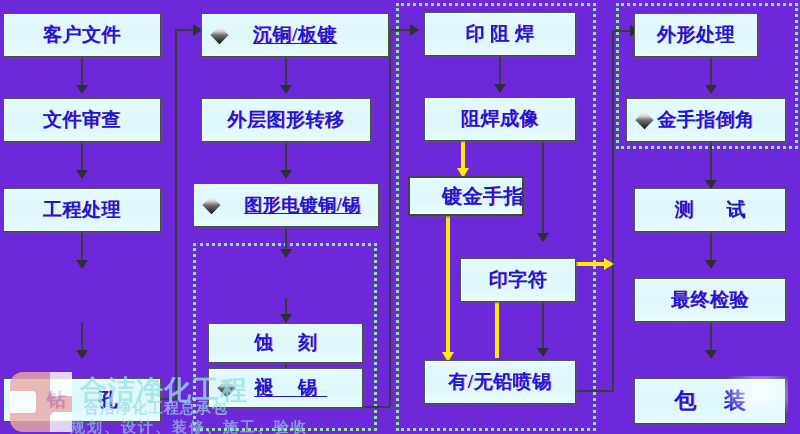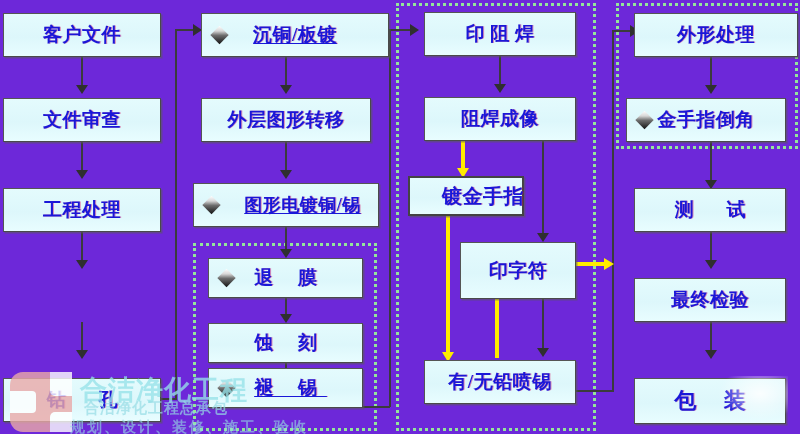--- a/index.html
+++ b/index.html
@@ -192,24 +192,20 @@
   <div class="ln v" style="left:285px;top:142px;height:32px;"></div>
   <div class="ar down" style="left:280px;top:170px;"></div>
 
   <div class="box wide" style="left:193px;top:183px;width:186px;height:44px;">
     <span class="dmd"></span>
     <span class="lbl u">图形电镀铜/锡</span>
   </div>
   <div class="ln v" style="left:285px;top:227px;height:26px;"></div>
   <div class="ar down" style="left:280px;top:249px;"></div>
 
-  <div class="box" style="left:208px;top:258px;width:155px;height:40px;">
-    <span class="dmd"></span>
-    <span class="lbl sp2">退  膜</span>
-  </div>
   <div class="ln v" style="left:285px;top:298px;height:20px;"></div>
   <div class="ar down" style="left:280px;top:314px;"></div>
 
   <div class="box" style="left:208px;top:323px;width:155px;height:40px;">
     <span class="lbl sp2">蚀  刻</span>
   </div>
   <div class="ln v" style="left:285px;top:363px;height:20px;"></div>
   <div class="ar down" style="left:280px;top:379px;"></div>
 
   <div class="box" style="left:208px;top:368px;width:155px;height:40px;">
@@ -238,21 +234,21 @@
   <div class="ln v" style="left:542px;top:141px;height:96px;"></div>
   <div class="ar down" style="left:537px;top:233px;"></div>
 
   <div class="box heavy" style="left:408px;top:176px;width:116px;height:40px;padding-left:34px;">
     <span class="lbl">镀金手指</span>
   </div>
 
   <div class="ln y v" style="left:446px;top:216px;height:140px;"></div>
   <div class="ar ydown" style="left:442px;top:352px;"></div>
 
-  <div class="box" style="left:460px;top:242px;width:116px;height:57px;">
+  <div class="box" style="left:460px;top:258px;width:116px;height:44px;">
     <span class="lbl">印字符</span>
   </div>
 
   <div class="ln y v" style="left:495px;top:292px;height:66px;"></div>
   <div class="ar yup" style="left:491px;top:284px;"></div>
 
   <div class="ln v" style="left:542px;top:286px;height:66px;"></div>
   <div class="ar down" style="left:537px;top:348px;"></div>
 
   <div class="box" style="left:424px;top:360px;width:152px;height:44px;">
@@ -260,21 +256,21 @@
   </div>
 
   <div class="ln y h" style="left:576px;top:262px;width:32px;"></div>
   <div class="ar yright" style="left:604px;top:258px;"></div>
 
   <div class="ln h" style="left:576px;top:390px;width:38px;"></div>
   <div class="ln v" style="left:612px;top:30px;height:360px;"></div>
   <div class="ln h" style="left:612px;top:30px;width:22px;"></div>
   <div class="ar right" style="left:630px;top:25px;"></div>
 
-  <div class="box" style="left:634px;top:13px;width:164px;height:44px;">
+  <div class="box" style="left:634px;top:13px;width:124px;height:44px;">
     <span class="lbl">外形处理</span>
   </div>
   <div class="ln v" style="left:710px;top:57px;height:32px;"></div>
   <div class="ar down" style="left:705px;top:85px;"></div>
 
   <div class="box" style="left:626px;top:98px;width:160px;height:44px;">
     <span class="dmd"></span>
     <span class="lbl">金手指倒角</span>
   </div>
   <div class="ln v" style="left:710px;top:142px;height:42px;"></div>

